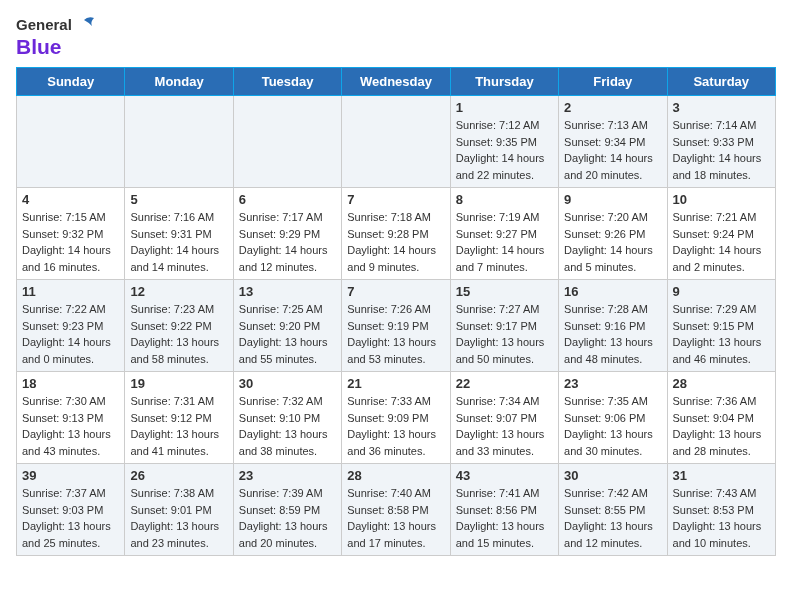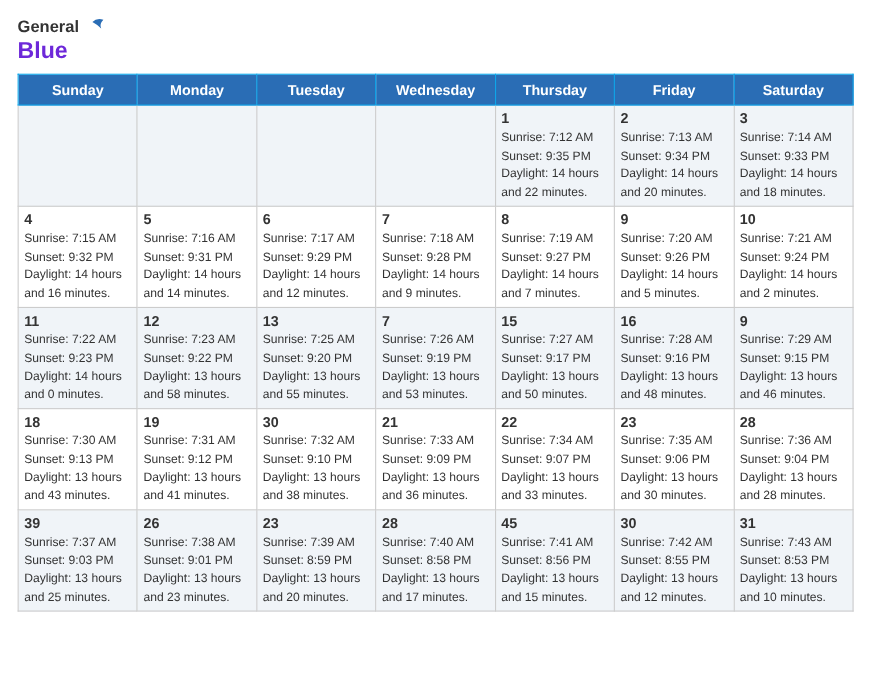--- a/index.html
+++ b/index.html
@@ -228,21 +228,21 @@
         </td>
         <td>
           <div class="day-num">23</div>
           <div class="day-info">Sunrise: 7:39 AM<br>Sunset: 8:59 PM<br>Daylight: 13 hours<br>and 20 minutes.</div>
         </td>
         <td>
           <div class="day-num">28</div>
           <div class="day-info">Sunrise: 7:40 AM<br>Sunset: 8:58 PM<br>Daylight: 13 hours<br>and 17 minutes.</div>
         </td>
         <td>
-          <div class="day-num">45</div>
+          <div class="day-num">43</div>
           <div class="day-info">Sunrise: 7:41 AM<br>Sunset: 8:56 PM<br>Daylight: 13 hours<br>and 15 minutes.</div>
         </td>
         <td>
           <div class="day-num">30</div>
           <div class="day-info">Sunrise: 7:42 AM<br>Sunset: 8:55 PM<br>Daylight: 13 hours<br>and 12 minutes.</div>
         </td>
         <td>
           <div class="day-num">31</div>
           <div class="day-info">Sunrise: 7:43 AM<br>Sunset: 8:53 PM<br>Daylight: 13 hours<br>and 10 minutes.</div>
         </td>

